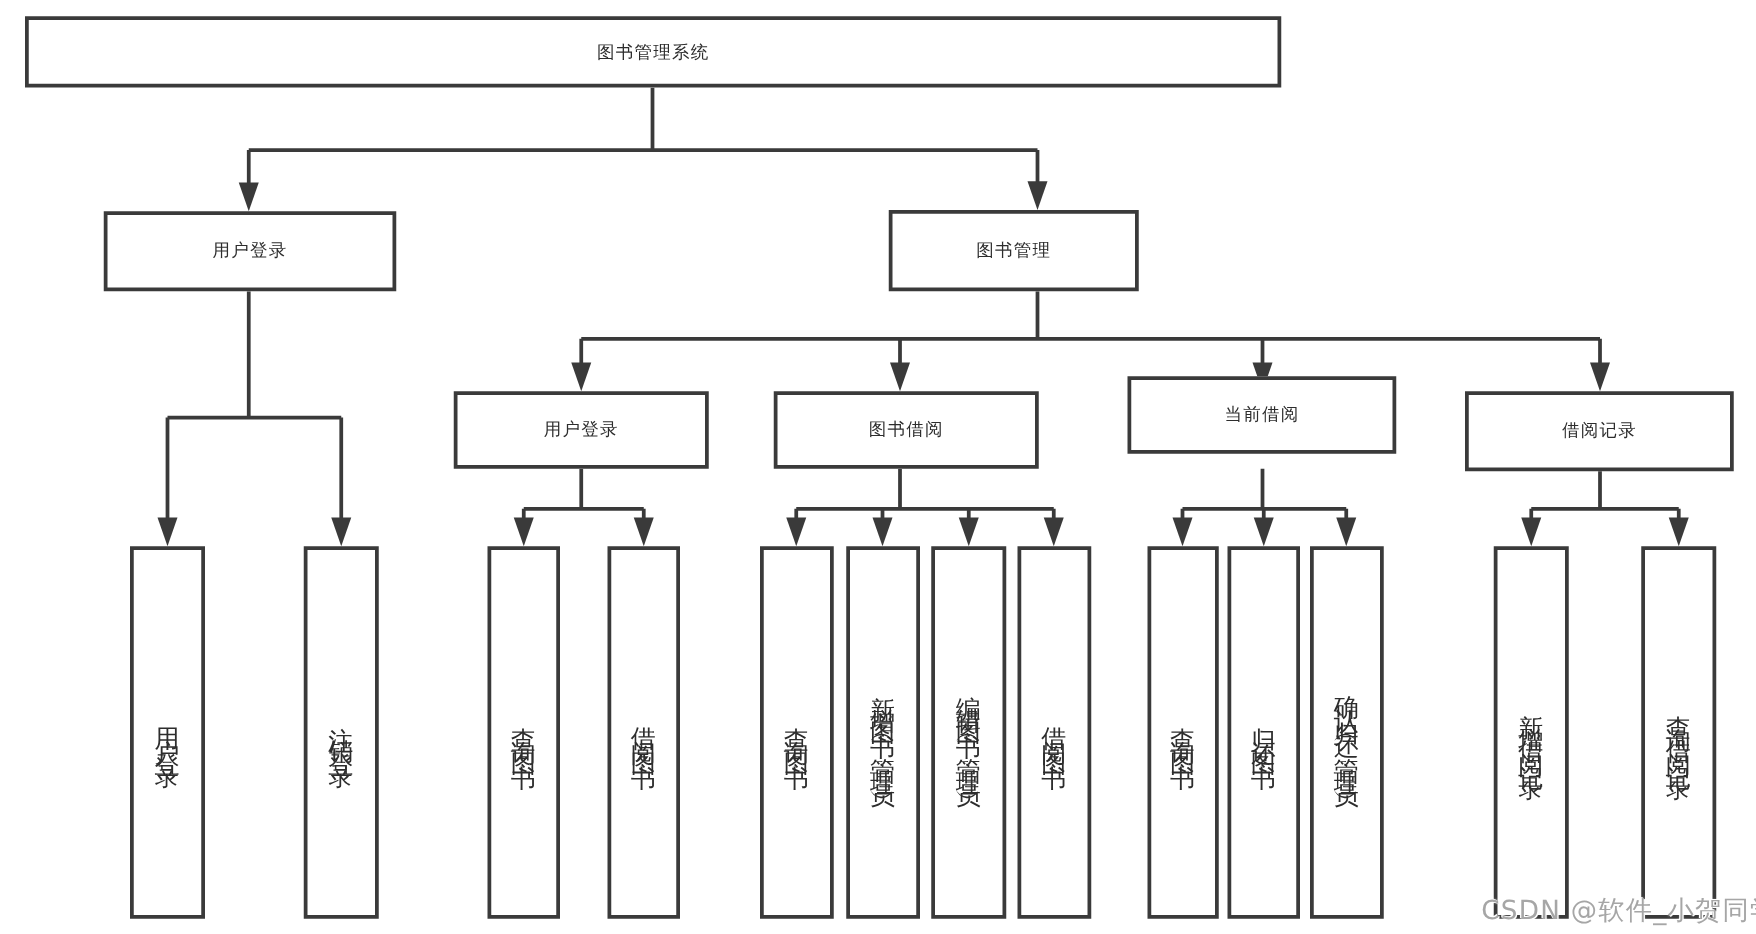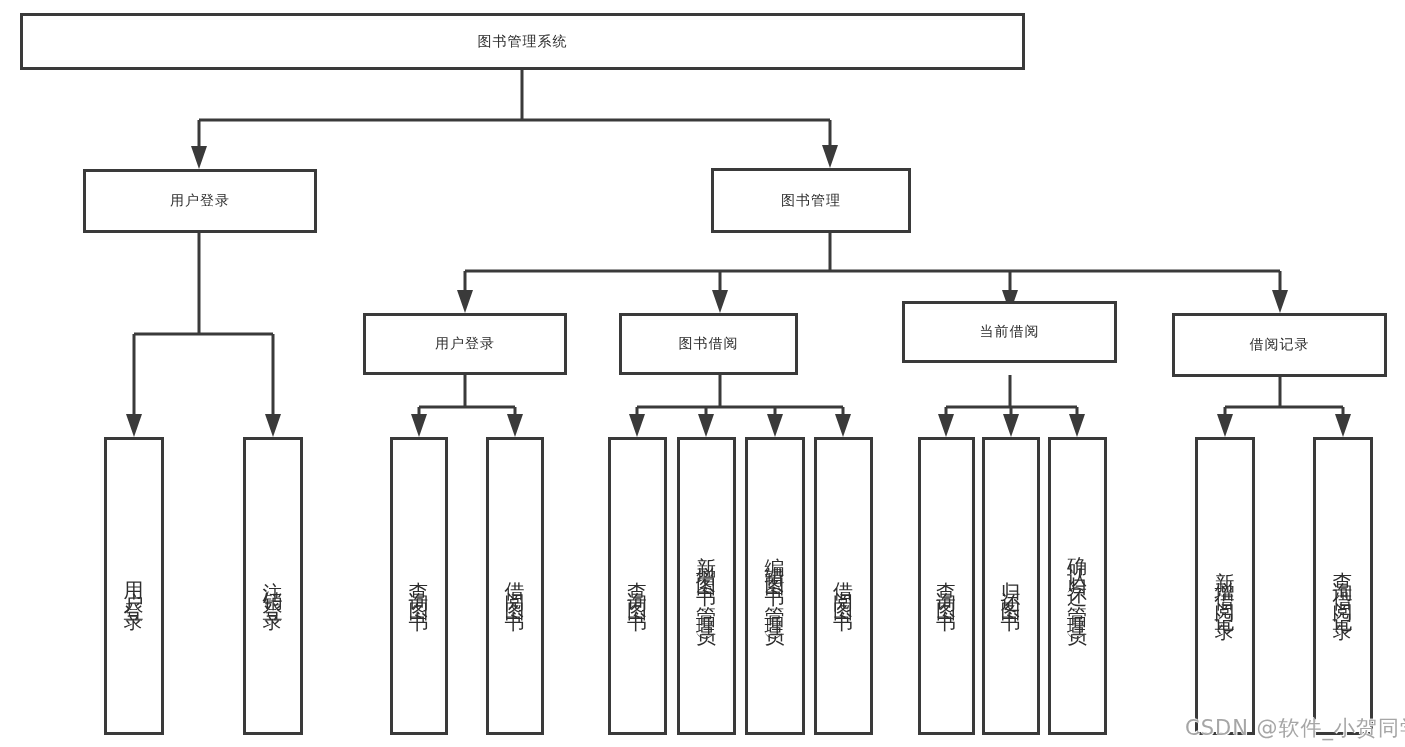--- a/index.html
+++ b/index.html
@@ -110,21 +110,21 @@
   <div class="box" style="left:83px; top:169px; width:234px; height:64px;">
     <span class="h-label">用户登录</span>
   </div>
   <div class="box" style="left:711px; top:168px; width:200px; height:65px;">
     <span class="h-label">图书管理</span>
   </div>
 
   <div class="box" style="left:363px; top:313px; width:204px; height:62px;">
     <span class="h-label">用户登录</span>
   </div>
-  <div class="box" style="left:619px; top:313px; width:179px; height:62px;">
+  <div class="box" style="left:619px; top:313px; width:212px; height:62px;">
     <span class="h-label">图书借阅</span>
   </div>
   <div class="box" style="left:902px; top:301px; width:215px; height:62px;">
     <span class="h-label">当前借阅</span>
   </div>
   <div class="box" style="left:1172px; top:313px; width:215px; height:64px;">
     <span class="h-label">借阅记录</span>
   </div>
 
   <div class="box" style="left:104px; top:437px; width:60px; height:298px;">

